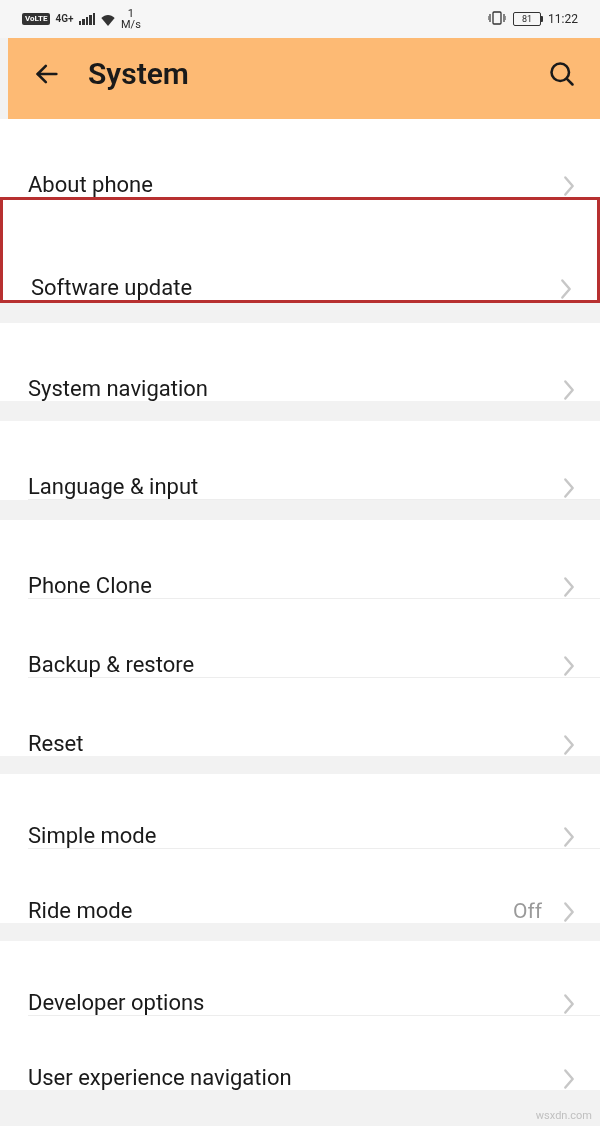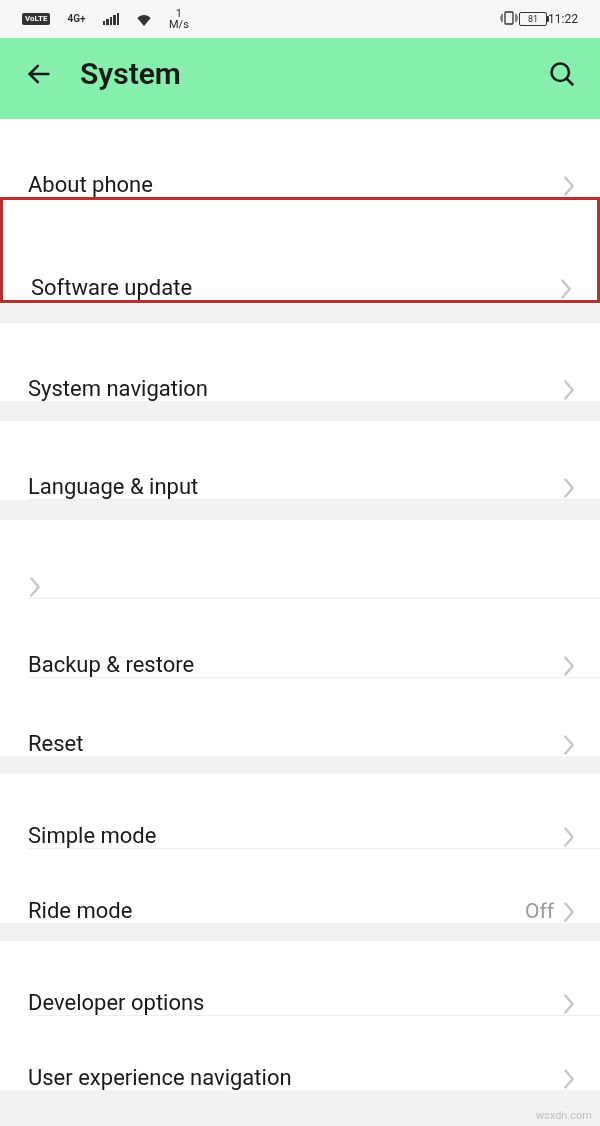--- a/index.html
+++ b/index.html
@@ -22,21 +22,21 @@
       display: flex;
       justify-content: space-between;
       align-items: center;
       padding: 0 22px 0 22px;
       font-size: 14px;
       color: #2a2a2a;
     }
     .status-left {
       display: flex;
       align-items: center;
-      gap: 17px;
+      gap: 5px;
     }
     .volte-badge {
       background: #333;
       color: #fff;
       font-size: 8px;
       font-weight: bold;
       padding: 2px 3px;
       border-radius: 2px;
       line-height: 1;
     }
@@ -60,21 +60,21 @@
       height: 12px;
     }
     .speed-ind {
       font-size: 11px;
       line-height: 1;
       text-align: center;
     }
     .status-right {
       display: flex;
       align-items: center;
-      gap: 1px;
+      gap: 7px;
     }
     .vibrate-icon {
       font-size: 14px;
     }
     .battery {
       display: flex;
       align-items: center;
       gap: 2px;
     }
     .battery-body {
@@ -94,25 +94,26 @@
       right: -3px;
       width: 2px;
       height: 6px;
       background: #333;
       border-radius: 0 1px 1px 0;
     }
     .time {
       font-size: 12px;
     }
     .header {
-      background: #86efac;
+      background: #fdba74;
       padding: 18px 22px 28px 24px;
       display: flex;
       align-items: center;
       justify-content: space-between;
+      margin-left: 8px;
     }
     .header-left {
       display: flex;
       align-items: center;
       gap: 26px;
     }
     .back-arrow {
       width: 30px;
       height: 30px;
       display: flex;
@@ -153,21 +154,21 @@
     }
     .list-item.tight {
       height: 74px;
     }
     .list-item .label {
       flex: 1;
     }
     .list-item .value {
       color: #9a9a9a;
       font-size: 21px;
-      margin-right: 8px;
+      margin-right: 20px;
     }
     .chevron {
       color: #c7c7c7;
       display: flex;
       align-items: center;
     }
     .inner-divider {
       height: 1px;
       background: #ededed;
       margin-left: 28px;
@@ -290,20 +291,21 @@
         </svg>
     </span>
   </div>
   <div class="inner-divider"></div>
 </div>
 
 <div class="divider"></div>
 
 <div class="list-group">
   <div class="list-item">
+    <span class="label">Phone Clone</span>
     <span class="chevron">
       <svg width="14" height="22" viewBox="0 0 10 18" fill="none" stroke="#c7c7c7" stroke-width="2" stroke-linecap="round" stroke-linejoin="round">
           <polyline points="2 2 8 9 2 16"></polyline>
         </svg>
     </span>
   </div>
   <div class="inner-divider"></div>
   <div class="list-item">
     <span class="label">Backup &amp; restore</span>
     <span class="chevron">

